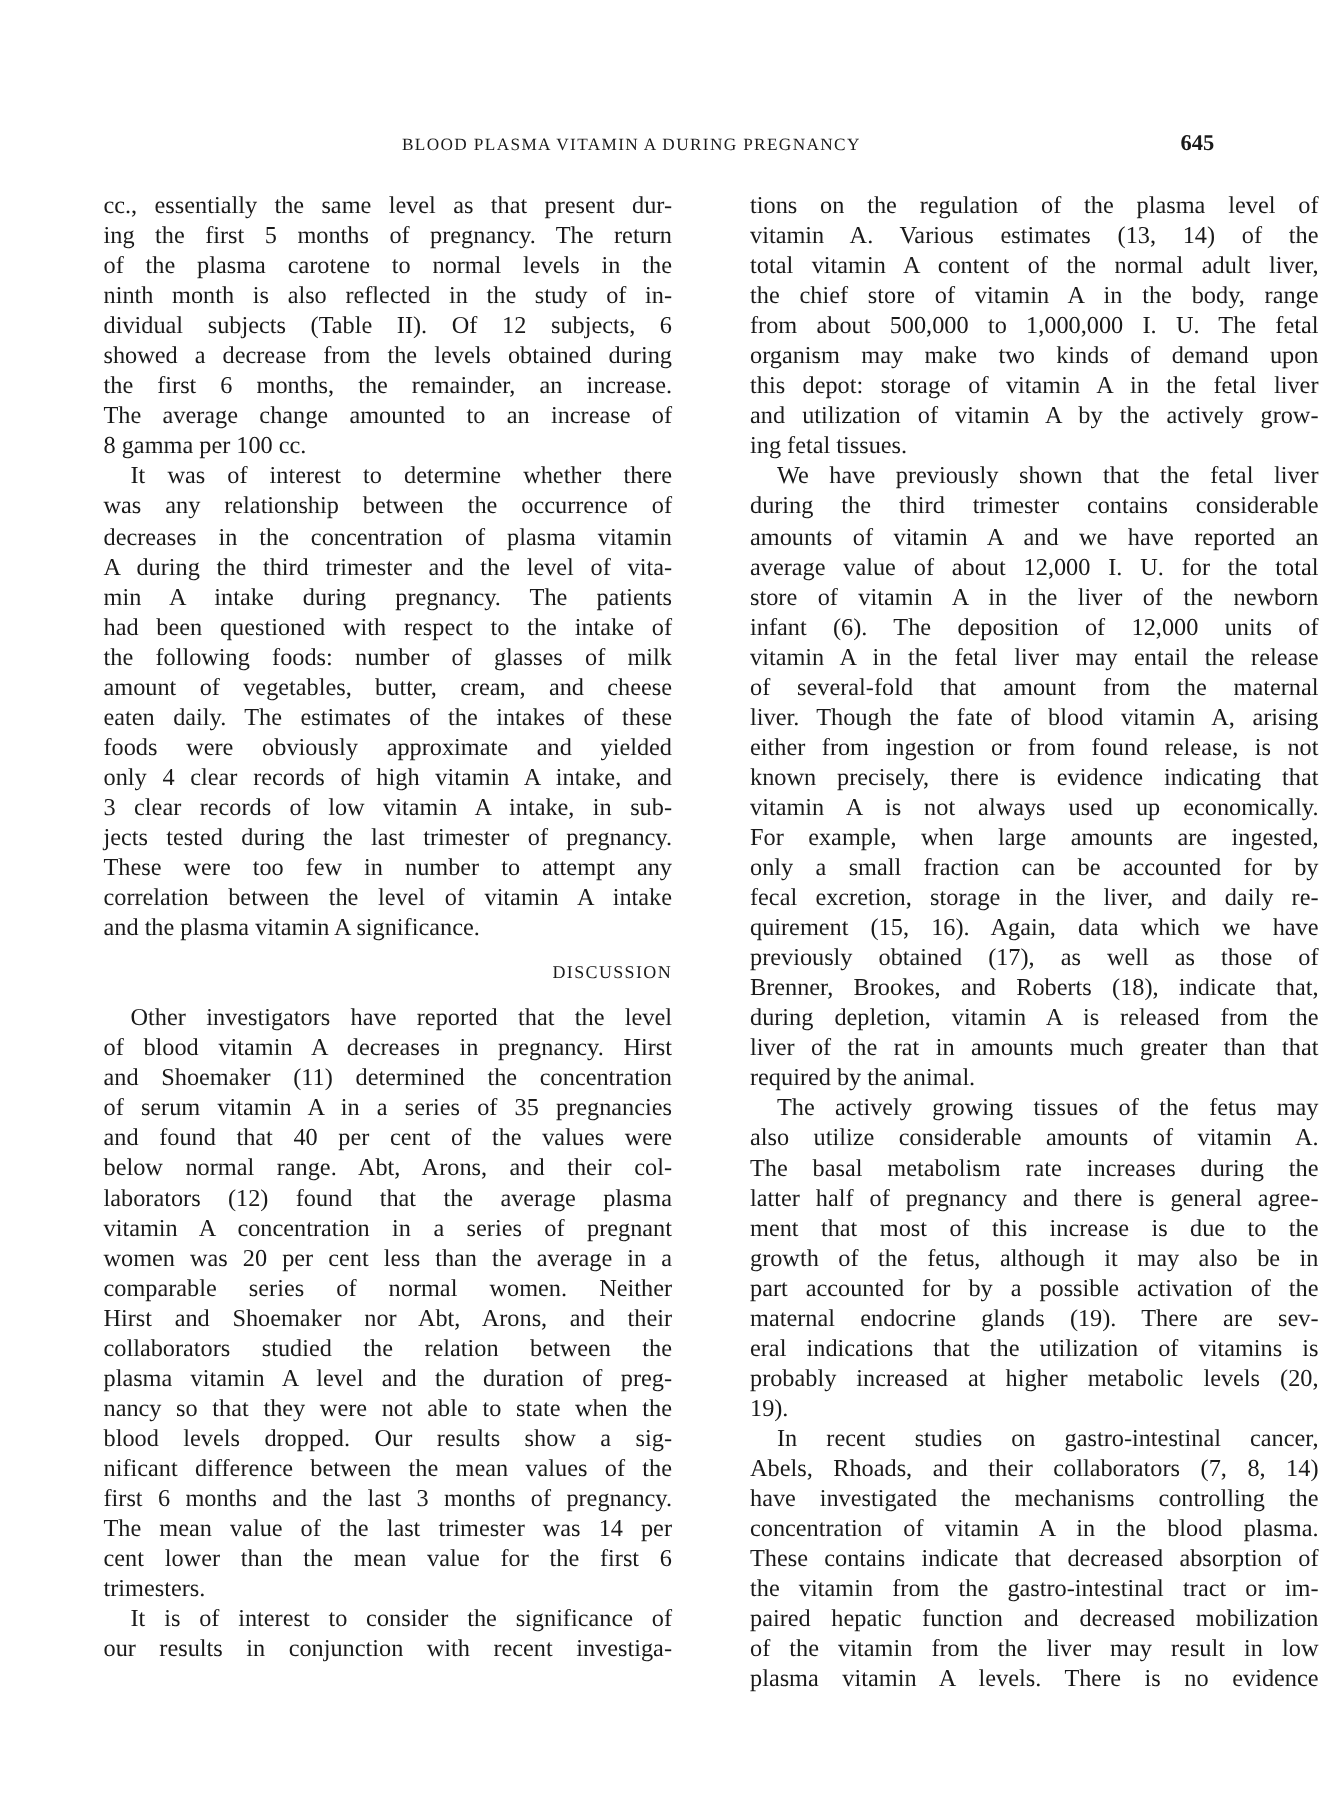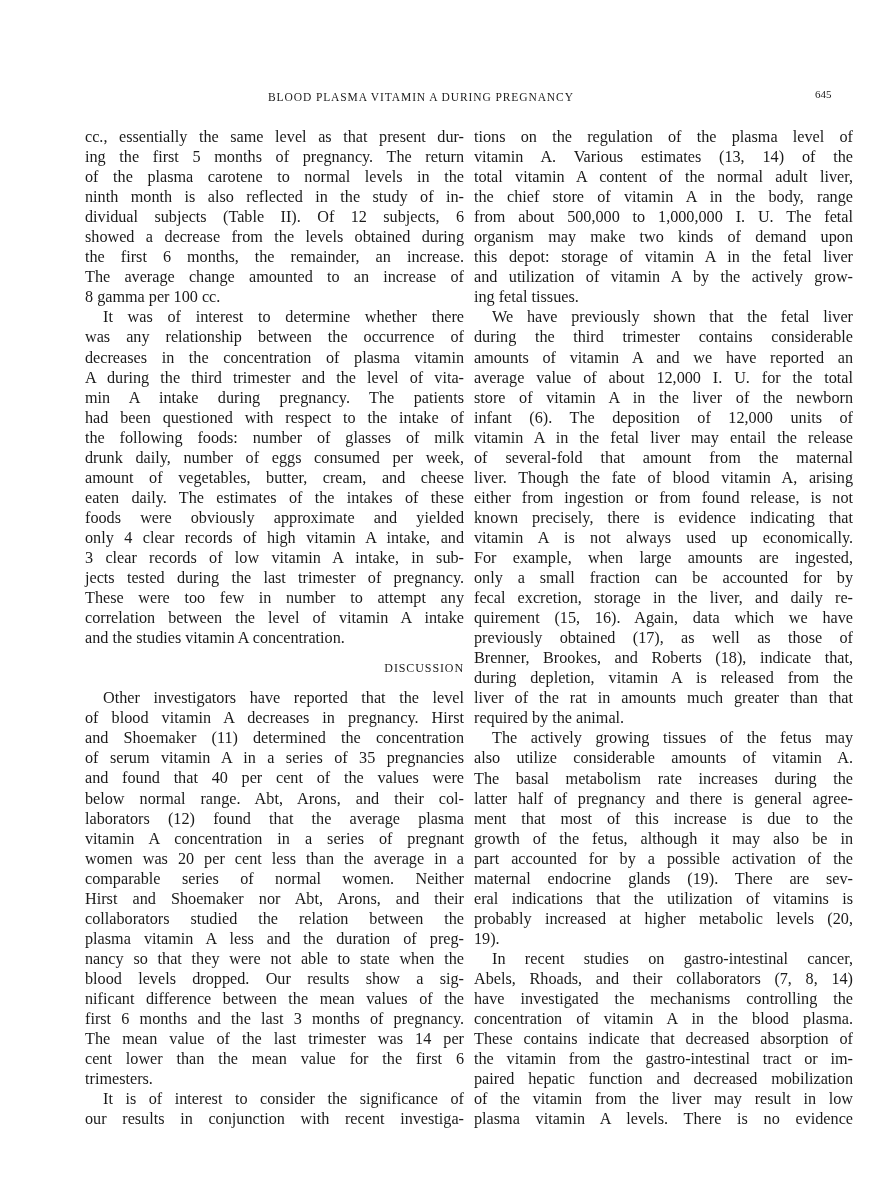--- a/index.html
+++ b/index.html
@@ -1,22 +1,22 @@
 <!DOCTYPE html>
 <html><head>
 <meta charset="utf-8">
 <style>
   html, body { margin: 0; padding: 0; background: #ffffff; }
   body { width: 890px; height: 1200px; position: relative; overflow: hidden;
          font-family: "Liberation Serif", "DejaVu Serif", serif; color: #1a1a1a; }
   .running-head { position: absolute; top: 91px; left: 268px; font-size: 11.5px; letter-spacing: 0.9px; }
-  .page-number { position: absolute; top: 88px; left: 787px; font-size: 11px; font-weight: normal; margin-left: 28px; }
+  .page-number { position: absolute; top: 88px; left: 787px; font-size: 15px; font-weight: bold; }
   .column { position: absolute; top: 127px; width: 379px; font-size: 16.2px; }
-  .col-left { left: 69px; margin-left: 16px; }
-  .col-right { left: 474px; }
+  .col-left { left: 69px; }
+  .col-right { left: 500px; }
   .line { display: block; height: 20.05px; line-height: 20.05px; text-align: justify; text-align-last: justify; white-space: nowrap; overflow: visible; }
   .line.last { text-align-last: left; }
   .line.indent { padding-left: 18px; }
   .heading { display: block; height: 20.05px; line-height: 20.05px; text-align: right; font-size: 12px; letter-spacing: 0.9px; margin: 10px 0 10px 0; }
 </style>
 </head>
 <body>
 
 <div class="running-head">BLOOD PLASMA VITAMIN A DURING PREGNANCY</div>
 <div class="page-number">645</div>
@@ -34,46 +34,45 @@
       <span class="line last">8 gamma per 100 cc.</span>
     </div>
   <div>
       <span class="line indent">It was of interest to determine whether there</span>
       <span class="line">was any relationship between the occurrence of</span>
       <span class="line">decreases in the concentration of plasma vitamin</span>
       <span class="line">A during the third trimester and the level of vita-</span>
       <span class="line">min A intake during pregnancy. The patients</span>
       <span class="line">had been questioned with respect to the intake of</span>
       <span class="line">the following foods: number of glasses of milk</span>
-      <span class="line">drunk daily, number of eggs consumed per week,</span>
       <span class="line">amount of vegetables, butter, cream, and cheese</span>
       <span class="line">eaten daily. The estimates of the intakes of these</span>
       <span class="line">foods were obviously approximate and yielded</span>
       <span class="line">only 4 clear records of high vitamin A intake, and</span>
       <span class="line">3 clear records of low vitamin A intake, in sub-</span>
       <span class="line">jects tested during the last trimester of pregnancy.</span>
       <span class="line">These were too few in number to attempt any</span>
       <span class="line">correlation between the level of vitamin A intake</span>
-      <span class="line last">and the studies vitamin A concentration.</span>
+      <span class="line last">and the plasma vitamin A significance.</span>
     </div>
   <div class="heading">DISCUSSION</div>
   <div>
       <span class="line indent">Other investigators have reported that the level</span>
       <span class="line">of blood vitamin A decreases in pregnancy. Hirst</span>
       <span class="line">and Shoemaker (11) determined the concentration</span>
       <span class="line">of serum vitamin A in a series of 35 pregnancies</span>
       <span class="line">and found that 40 per cent of the values were</span>
       <span class="line">below normal range. Abt, Arons, and their col-</span>
       <span class="line">laborators (12) found that the average plasma</span>
       <span class="line">vitamin A concentration in a series of pregnant</span>
       <span class="line">women was 20 per cent less than the average in a</span>
       <span class="line">comparable series of normal women. Neither</span>
       <span class="line">Hirst and Shoemaker nor Abt, Arons, and their</span>
       <span class="line">collaborators studied the relation between the</span>
-      <span class="line">plasma vitamin A less and the duration of preg-</span>
+      <span class="line">plasma vitamin A level and the duration of preg-</span>
       <span class="line">nancy so that they were not able to state when the</span>
       <span class="line">blood levels dropped. Our results show a sig-</span>
       <span class="line">nificant difference between the mean values of the</span>
       <span class="line">first 6 months and the last 3 months of pregnancy.</span>
       <span class="line">The mean value of the last trimester was 14 per</span>
       <span class="line">cent lower than the mean value for the first 6</span>
       <span class="line last">trimesters.</span>
     </div>
   <div>
       <span class="line indent">It is of interest to consider the significance of</span>

